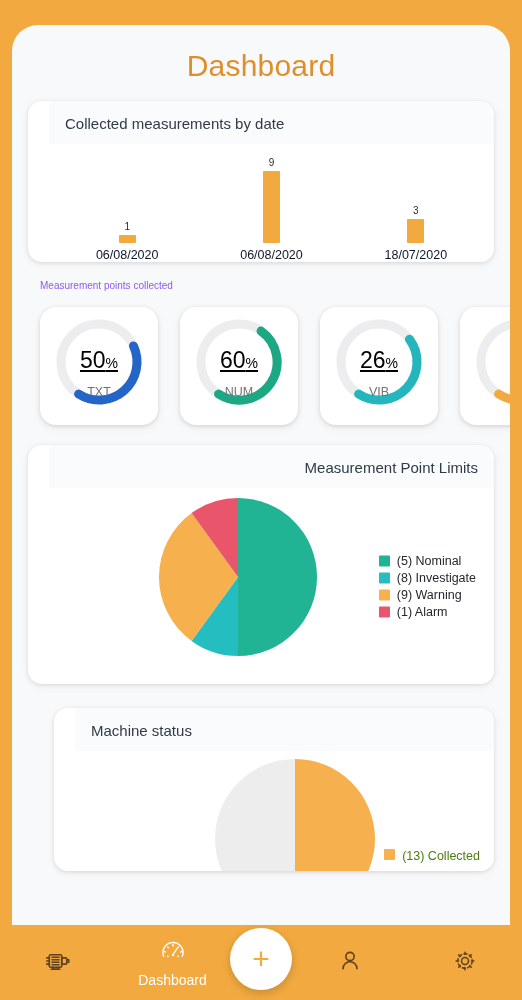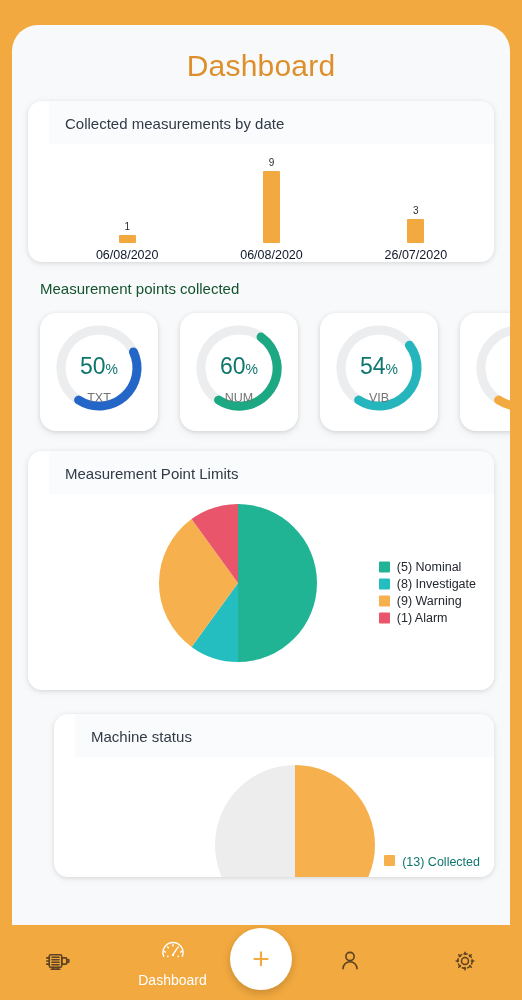--- a/index.html
+++ b/index.html
@@ -89,22 +89,22 @@
   }
   .bar-label {
     font-size: 12.5px;
     color: #0f172a;
     margin-top: 5px;
     white-space: nowrap;
   }
 
   
   .section-title {
-    font-size: 15px;
-    color: #14532d;
+    font-size: 10px;
+    color: #8b5cf6;
     padding: 18px 0 8px 28px;
   }
 
   
   #gauges-strip {
     display: flex;
     gap: 22px;
     padding: 8px 0 14px 28px;
     overflow: hidden;
   }
@@ -117,34 +117,35 @@
     box-shadow: 0 1px 4px rgba(0,0,0,.12), 0 3px 10px rgba(0,0,0,.06);
     position: relative;
   }
   .gauge-card svg { position: absolute; inset: 0; }
   .gauge-pct {
     position: absolute;
     left: 0; right: 0;
     top: 40px;
     text-align: center;
     font-size: 23px;
-    color: #0f766e;
+    color: #000000;
+    text-decoration: underline;
   }
   .gauge-pct .unit { font-size: 14px; }
   .gauge-name {
     position: absolute;
     left: 0; right: 0;
     top: 78px;
     text-align: center;
     font-size: 12.5px;
     color: #737373;
   }
 
   
-  #pie-card { margin-top: 6px; }
+  #pie-card { margin-top: 6px; text-align: right; }
   .pie-wrap {
     position: relative;
     height: 196px;
     display: flex;
     align-items: center;
   }
   .pie-svg { position: absolute; left: 110px; top: 10px; }
   .pie-legend {
     position: absolute;
     right: 18px;
@@ -171,21 +172,21 @@
   }
   .machine-svg { position: absolute; left: 140px; top: 8px; }
   .machine-legend {
     position: absolute;
     right: 14px;
     bottom: 8px;
     display: flex;
     align-items: flex-start;
     gap: 7px;
     font-size: 12.5px;
-    color: #0f766e;
+    color: #4d7c0f;
   }
 
   
   #bottom-nav {
     position: absolute;
     left: 0; right: 0; bottom: 0;
     height: 75px;
     background: #F2A93F;
     display: flex;
     align-items: center;
@@ -240,21 +241,21 @@
               <div class="bar-label">06/08/2020</div>
             </div>
             <div class="bar-col">
               <div class="bar-value">9</div>
               <div class="bar-rect" style="height: 72px; background: rgb(242, 169, 63);"></div>
               <div class="bar-label">06/08/2020</div>
             </div>
             <div class="bar-col">
               <div class="bar-value">3</div>
               <div class="bar-rect" style="height: 24px; background: rgb(242, 169, 63);"></div>
-              <div class="bar-label">26/07/2020</div>
+              <div class="bar-label">18/07/2020</div>
             </div>
           </div>
       </div>
     </div>
 
     <div class="section-title">Measurement points collected</div>
     <div id="gauges-strip">
         <div class="gauge-card">
 
       <svg width="118" height="118" viewBox="0 0 118 118">
@@ -272,21 +273,21 @@
       </svg>
           <div class="gauge-pct"><span>60</span><span class="unit">%</span></div>
           <div class="gauge-name">NUM</div>
         </div>
         <div class="gauge-card">
 
       <svg width="118" height="118" viewBox="0 0 118 118">
         <path d="M 38.58 87.05 A 38 38 0 1 1 79.42 87.05" fill="none" stroke="#ECEDEF" stroke-width="9" stroke-linecap="round"></path>
         <path d="M 38.58 87.05 A 38 38 0 0 0 89.43 32.24" fill="none" stroke="#25B5BC" stroke-width="9" stroke-linecap="round"></path>
       </svg>
-          <div class="gauge-pct"><span>54</span><span class="unit">%</span></div>
+          <div class="gauge-pct"><span>26</span><span class="unit">%</span></div>
           <div class="gauge-name">VIB</div>
         </div>
         <div class="gauge-card">
 
       <svg width="118" height="118" viewBox="0 0 118 118">
         <path d="M 38.58 87.05 A 38 38 0 1 1 79.42 87.05" fill="none" stroke="#ECEDEF" stroke-width="9" stroke-linecap="round"></path>
         <path d="M 38.58 87.05 A 38 38 0 1 0 62.97 17.21" fill="none" stroke="#F2A93F" stroke-width="9" stroke-linecap="round"></path>
       </svg>
         </div>
       </div>

